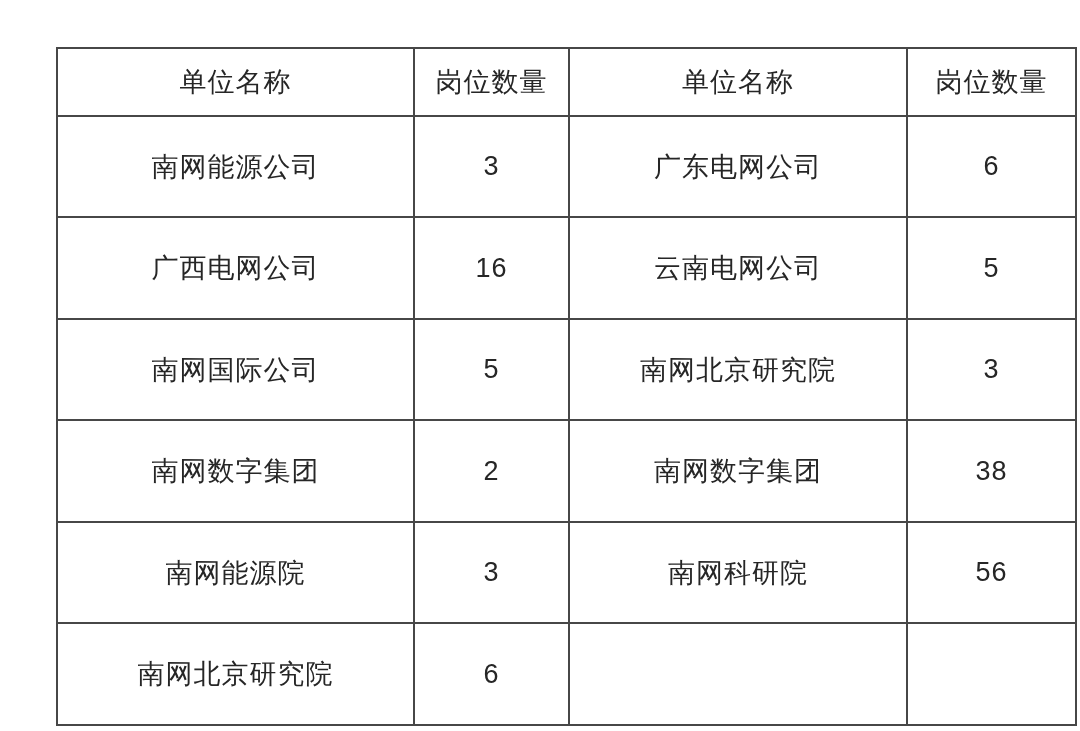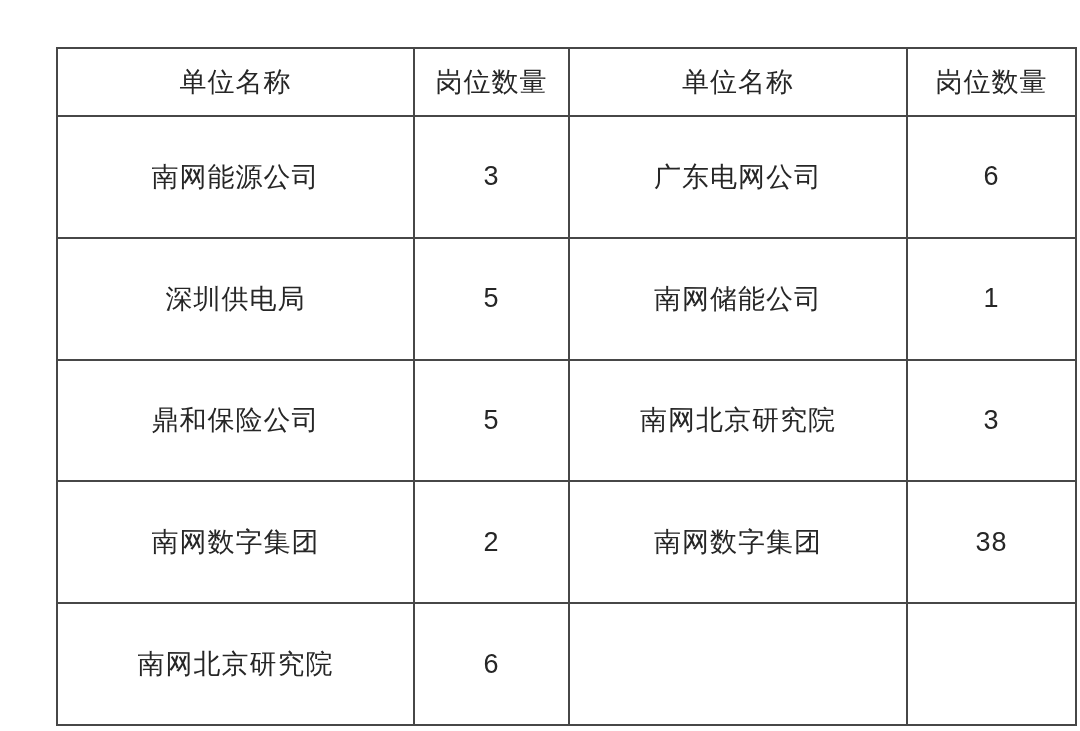--- a/index.html
+++ b/index.html
@@ -62,36 +62,42 @@
       </tr>
     </thead>
     <tbody>
       <tr>
         <td>南网能源公司</td>
         <td>3</td>
         <td>广东电网公司</td>
         <td>6</td>
       </tr>
       <tr>
-        <td>深圳供电局</td>
+        <td>广西电网公司</td>
+        <td>16</td>
+        <td>云南电网公司</td>
         <td>5</td>
-        <td>南网储能公司</td>
-        <td>1</td>
       </tr>
       <tr>
-        <td>鼎和保险公司</td>
+        <td>南网国际公司</td>
         <td>5</td>
         <td>南网北京研究院</td>
         <td>3</td>
       </tr>
       <tr>
         <td>南网数字集团</td>
         <td>2</td>
         <td>南网数字集团</td>
         <td>38</td>
+      </tr>
+      <tr>
+        <td>南网能源院</td>
+        <td>3</td>
+        <td>南网科研院</td>
+        <td>56</td>
       </tr>
       <tr>
         <td>南网北京研究院</td>
         <td>6</td>
         <td></td>
         <td></td>
       </tr>
     </tbody>
   </table>
 </div>

